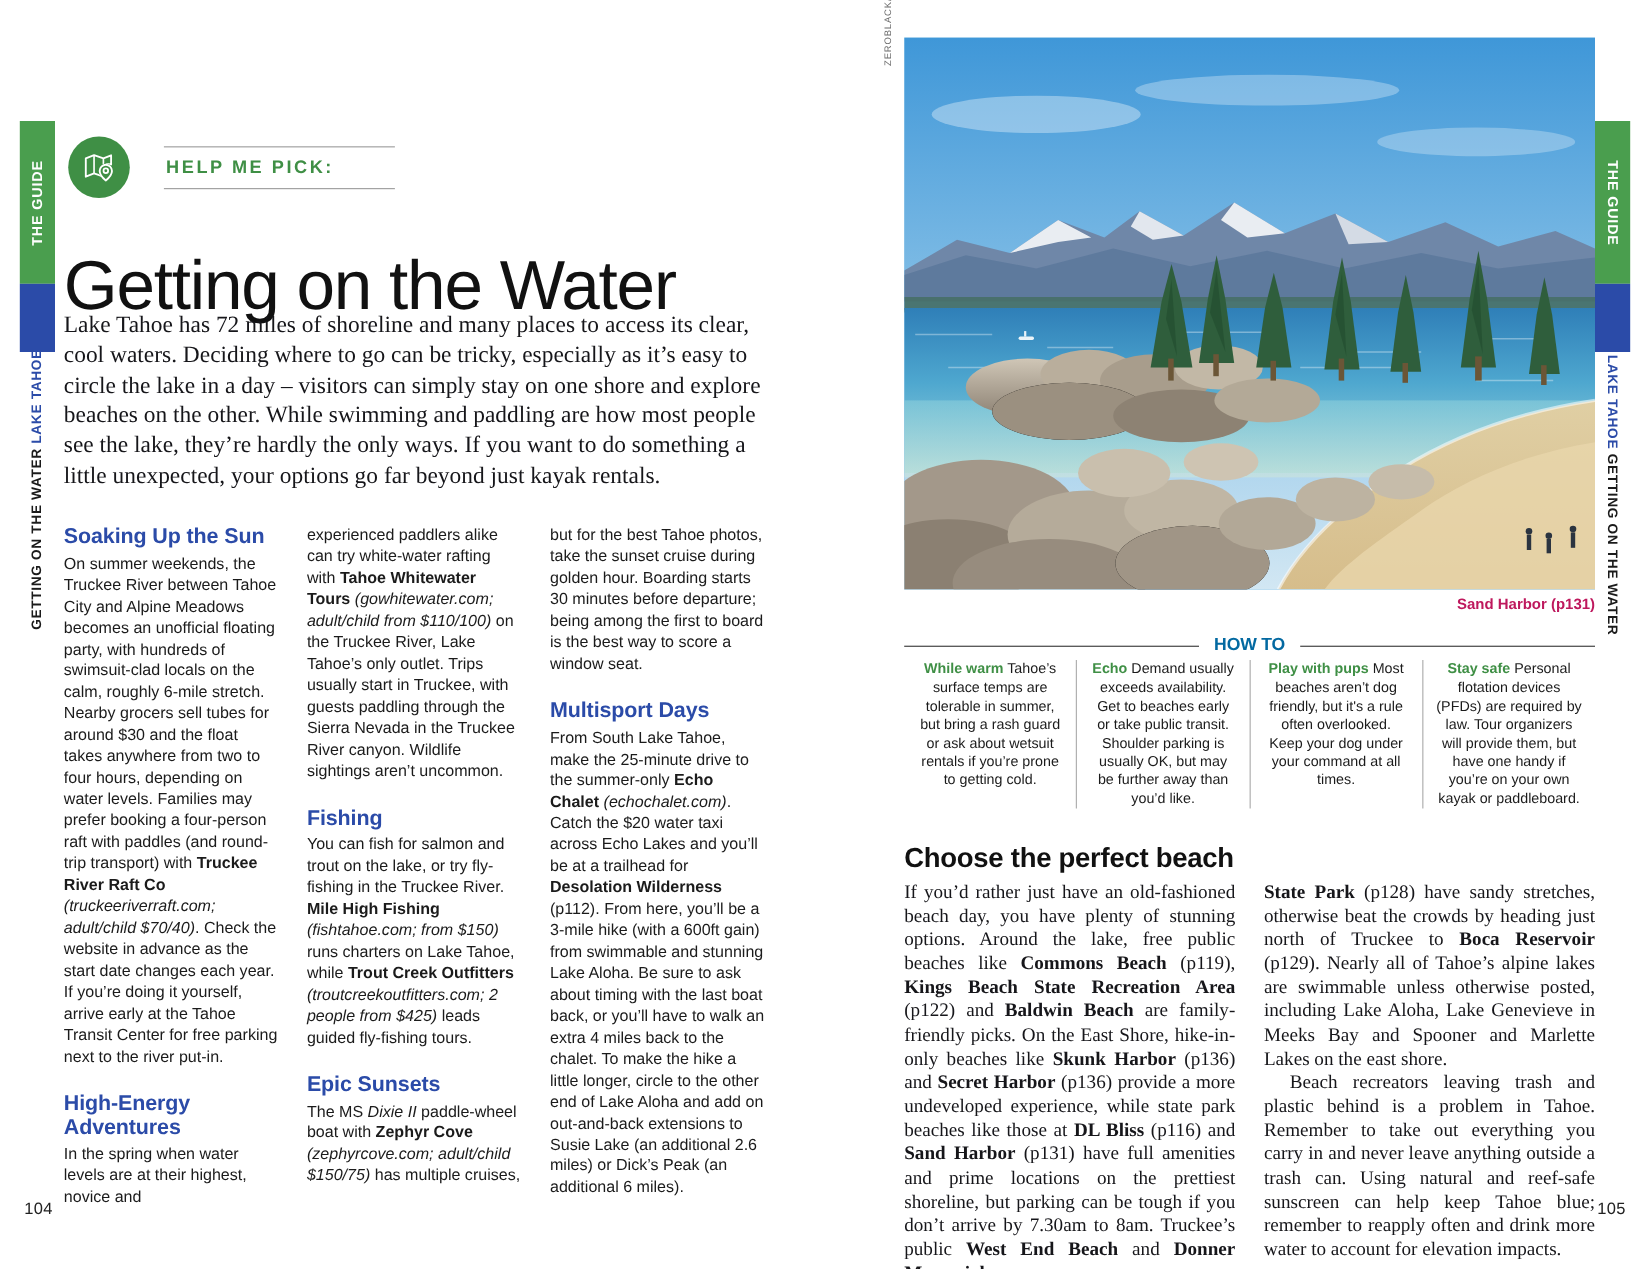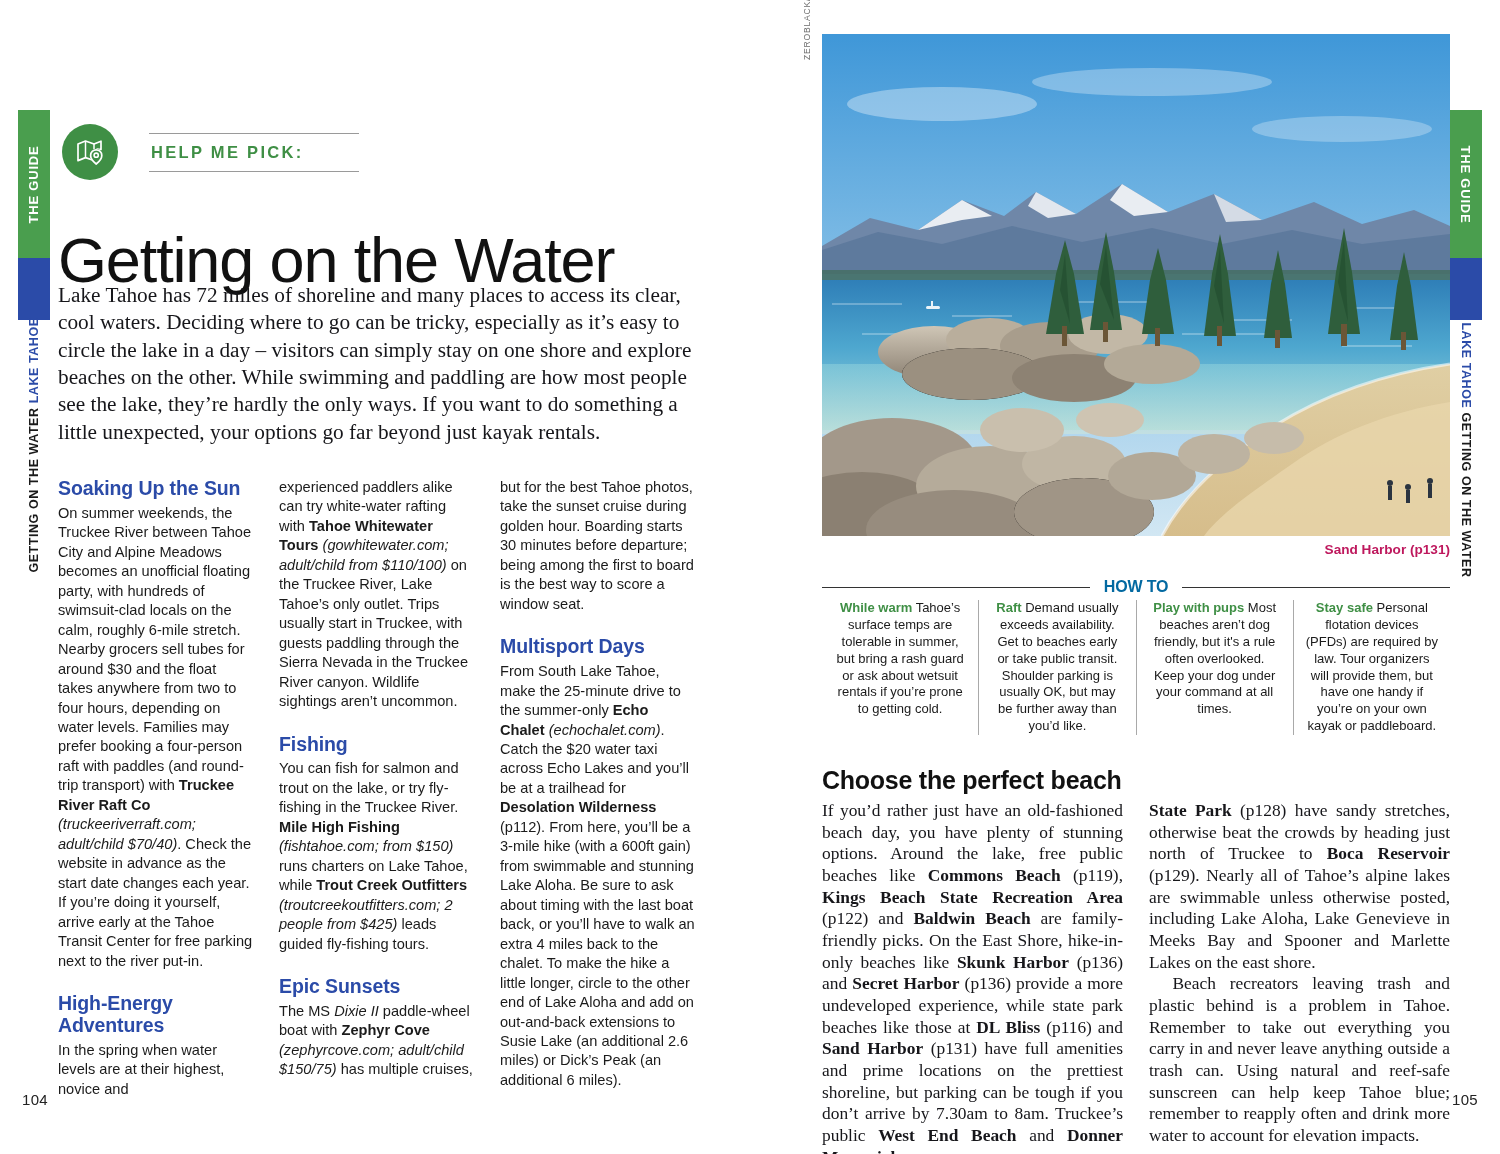--- a/index.html
+++ b/index.html
@@ -345,21 +345,21 @@
       <div class="ln"></div>
       <div class="lbl">HOW TO</div>
       <div class="ln"></div>
     </div>
 
     <div class="howto">
       <div class="tip">
         <b>While warm</b><span> Tahoe’s surface temps are tolerable in summer, but bring a rash guard or ask about wetsuit rentals if you’re prone to getting cold.</span>
       </div>
       <div class="tip">
-        <b>Raft</b><span> Demand usually exceeds availability. Get to beaches early or take public transit. Shoulder parking is usually OK, but may be further away than you’d like.</span>
+        <b>Echo</b><span> Demand usually exceeds availability. Get to beaches early or take public transit. Shoulder parking is usually OK, but may be further away than you’d like.</span>
       </div>
       <div class="tip">
         <b>Play with pups</b><span> Most beaches aren’t dog friendly, but it's a rule often overlooked. Keep your dog under your command at all times.</span>
       </div>
       <div class="tip">
         <b>Stay safe</b><span> Personal flotation devices (PFDs) are required by law. Tour organizers will provide them, but have one handy if you’re on your own kayak or paddleboard.</span>
       </div>
     </div>
 
     <div class="beach-head">Choose the perfect beach</div>

